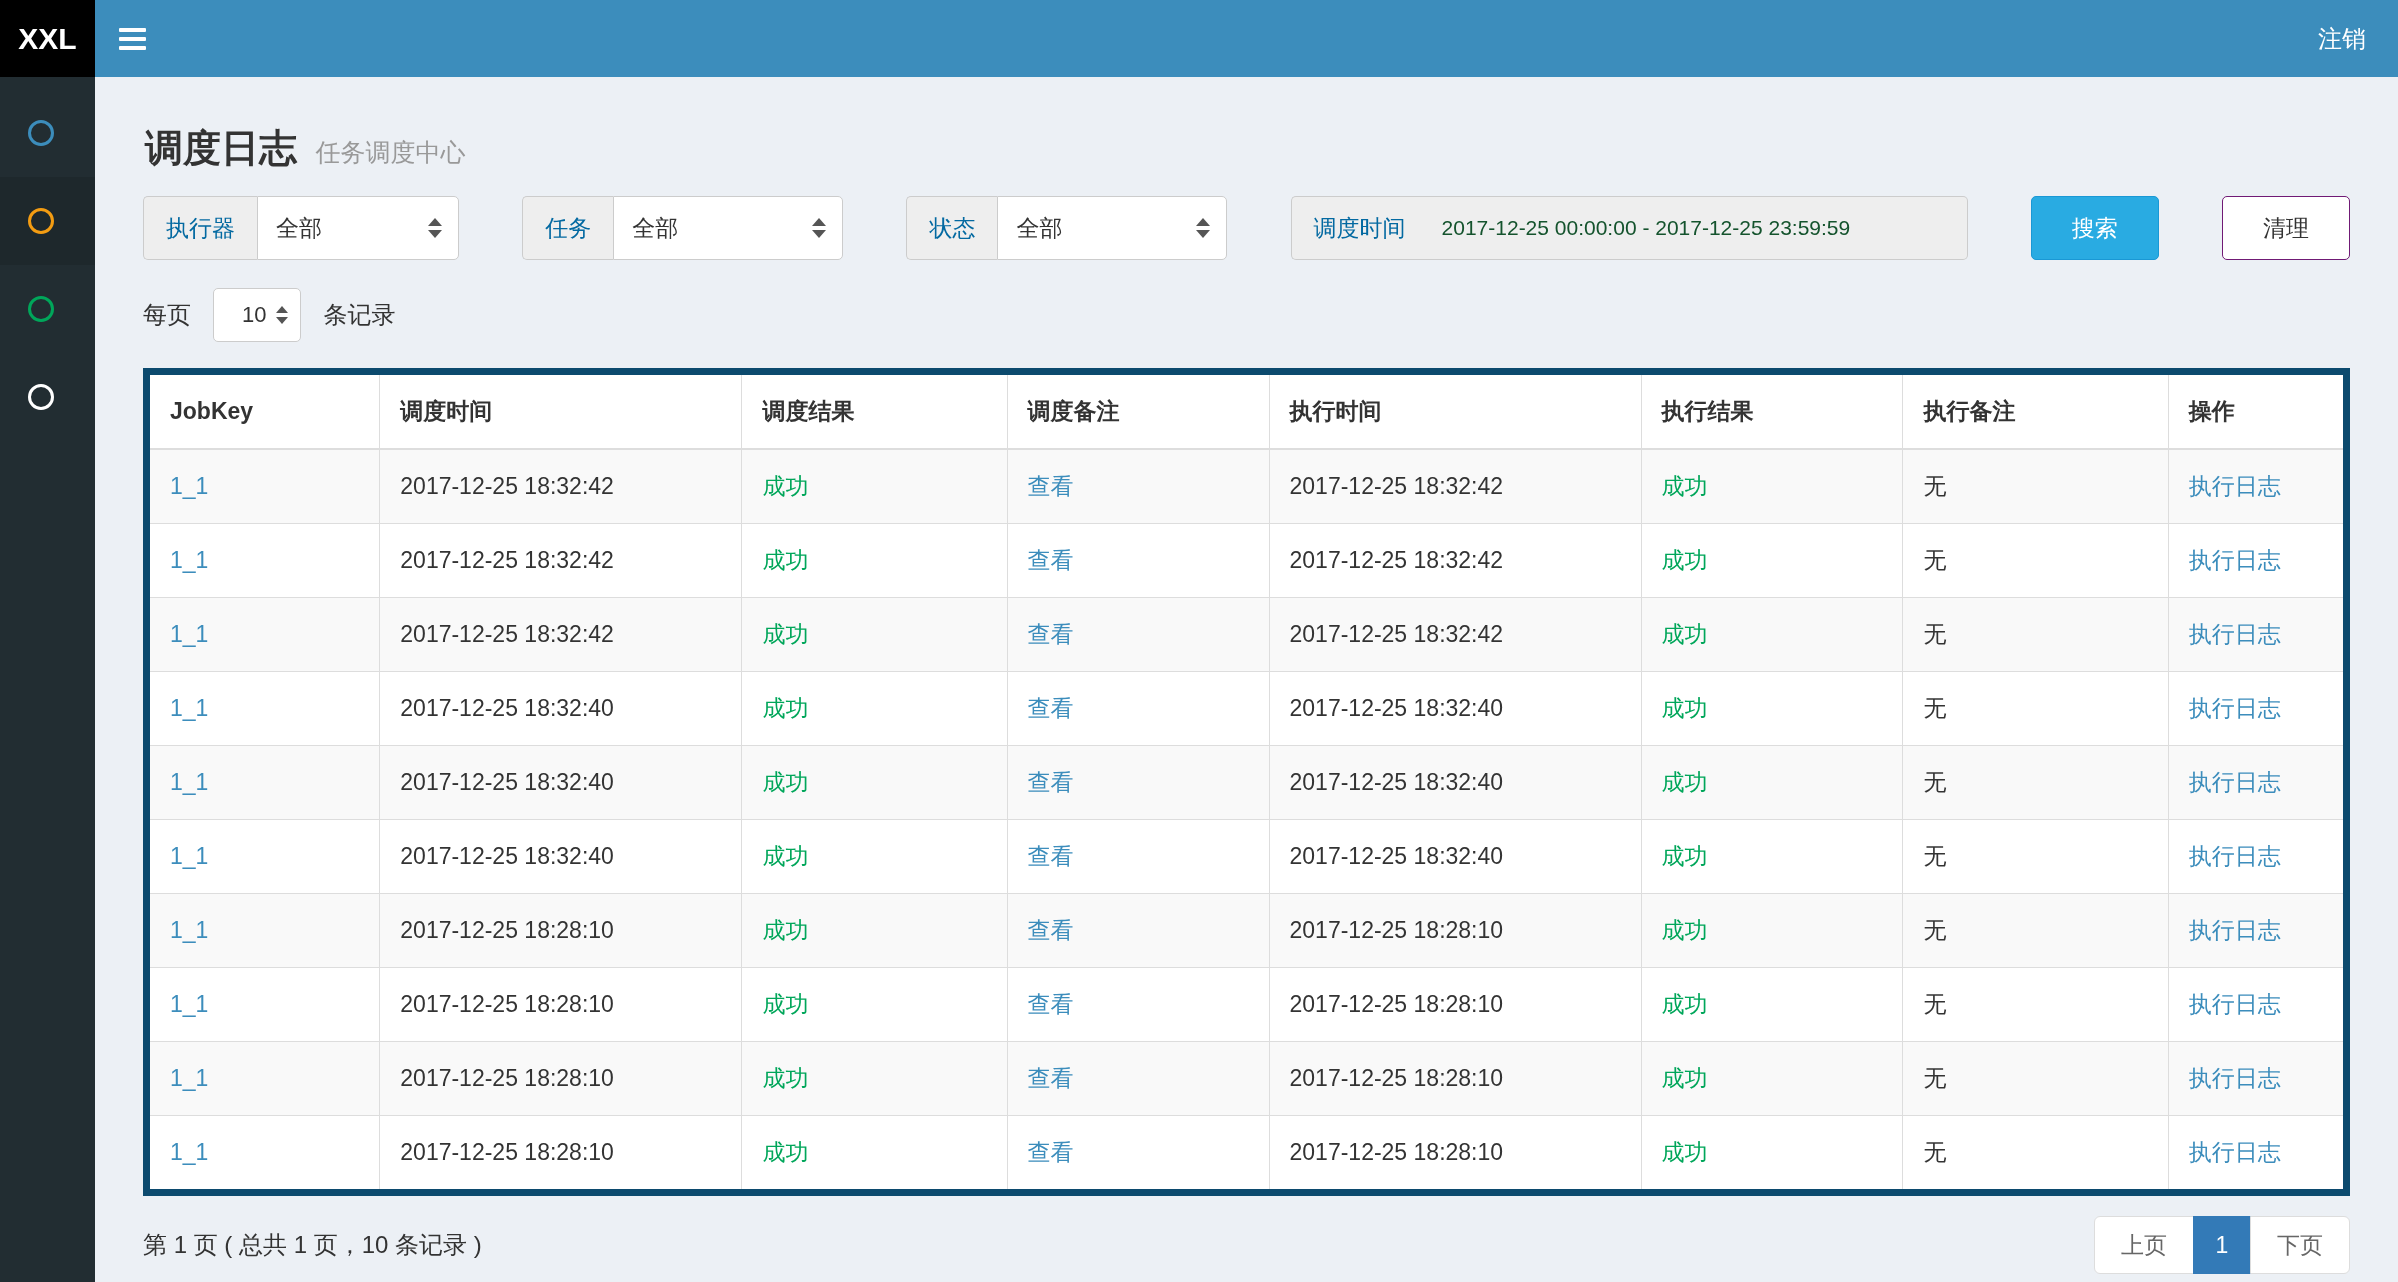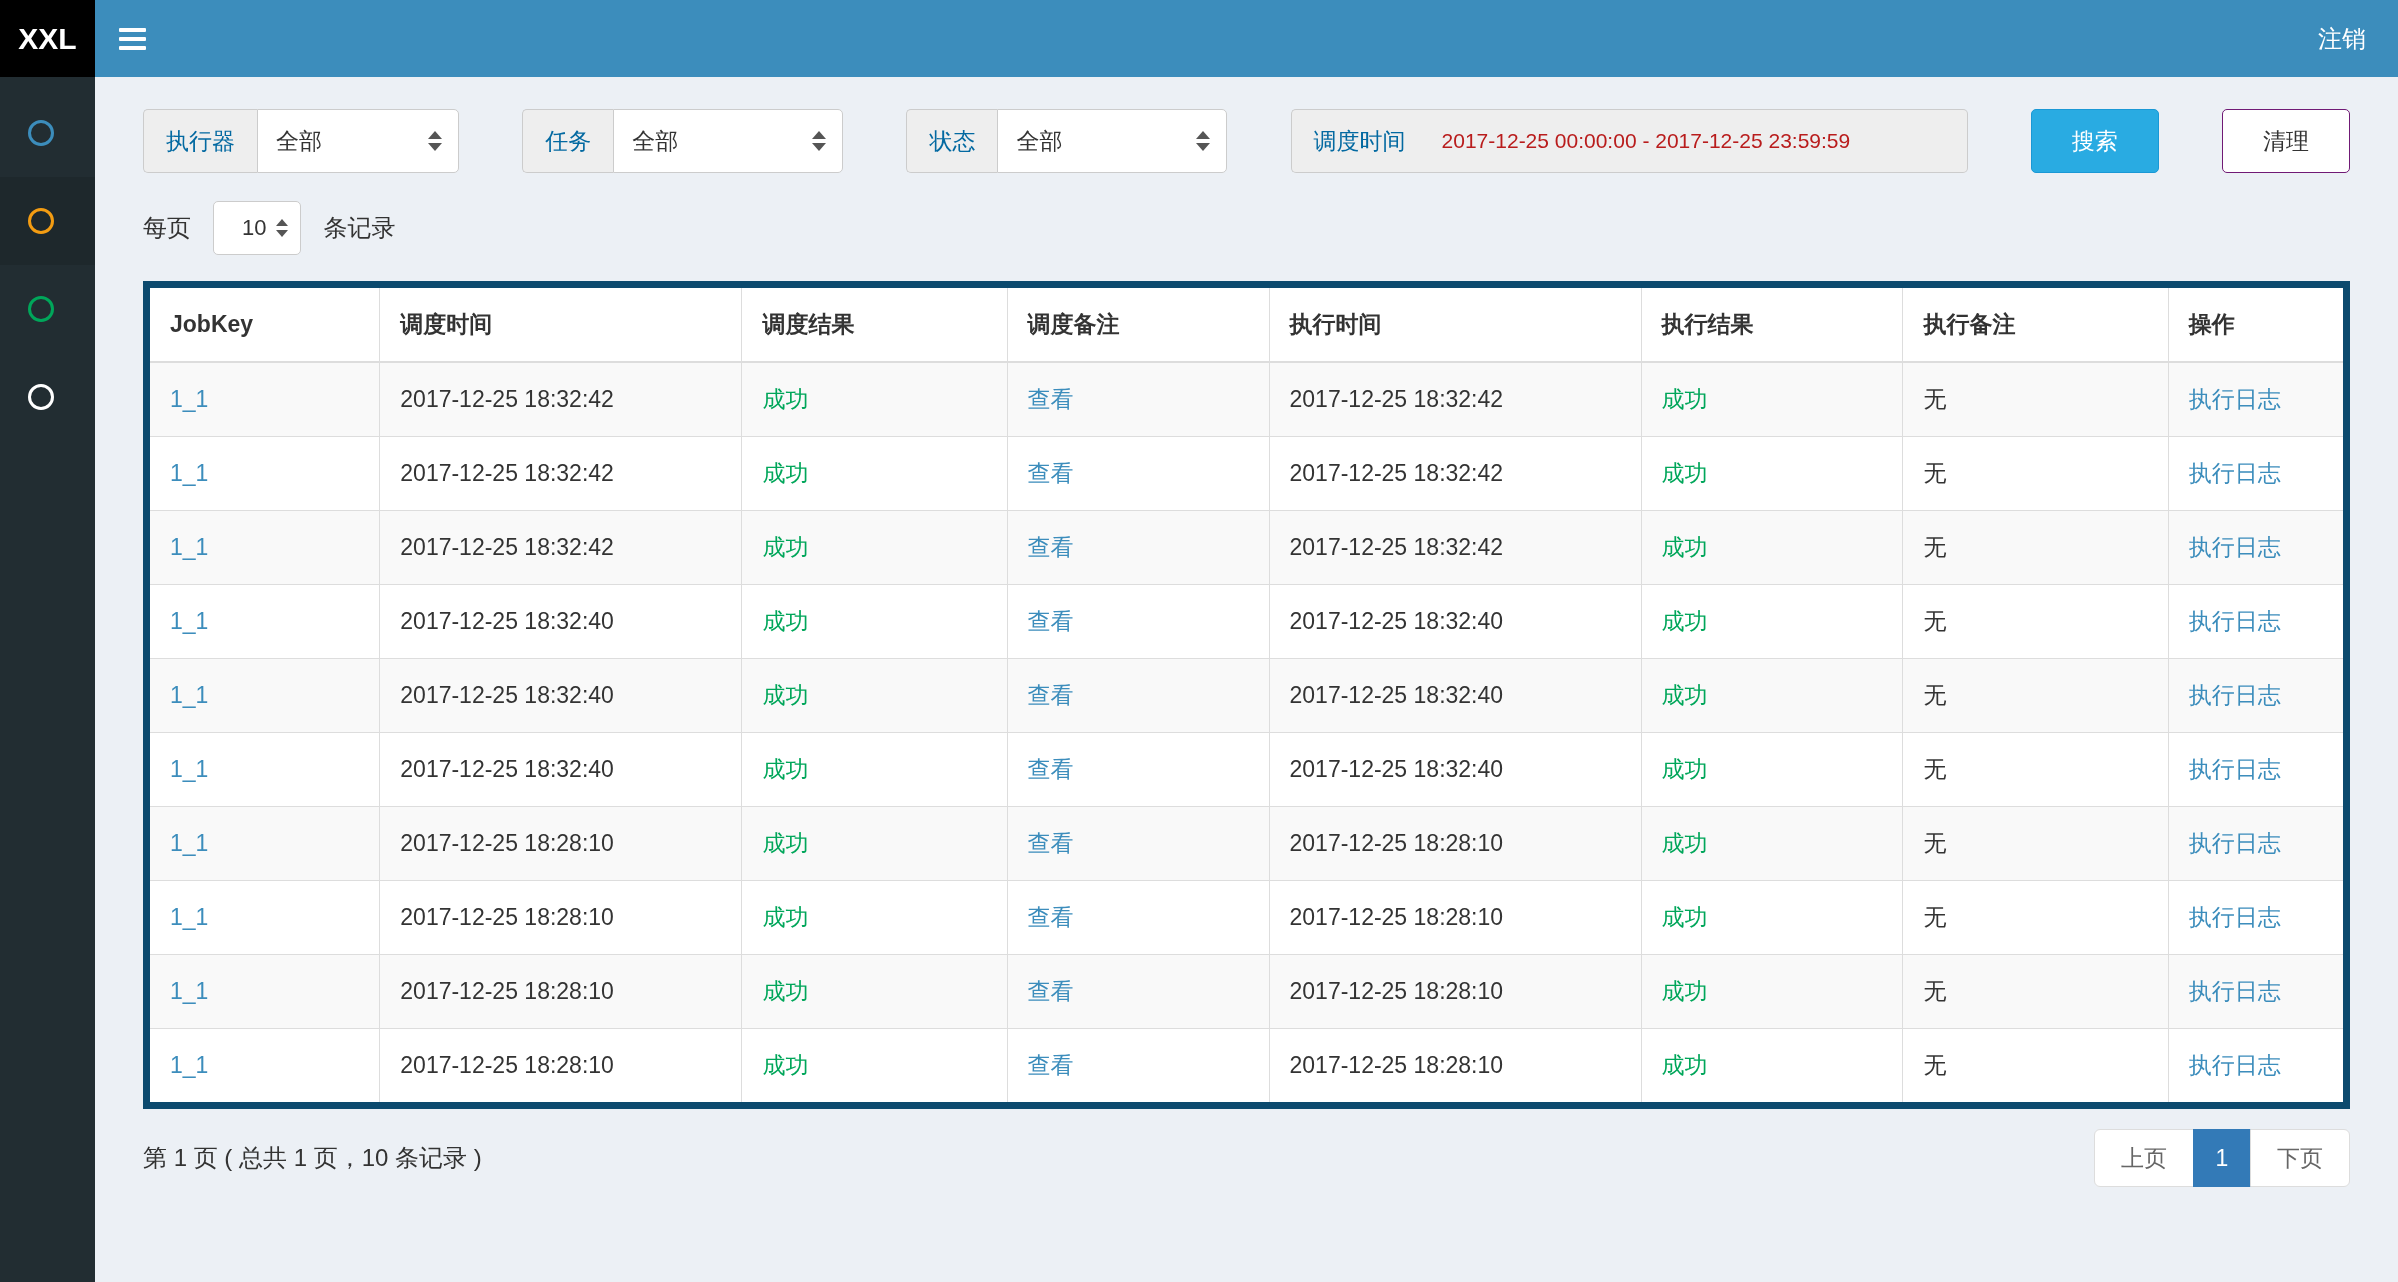--- a/index.html
+++ b/index.html
@@ -48,21 +48,21 @@
     background: #fff; border: 1px solid #ccc; border-radius: 0 5px 5px 0;
     font-size: 23px; color: #333; padding: 0 16px 0 18px; cursor: pointer;
   }
   .select-box.standalone { border-radius: 5px; }
   .select-arrows { display: flex; flex-direction: column; gap: 4px; margin-left: 14px; }
   .select-arrows i { display: block; width: 0; height: 0; }
   .select-arrows .up { border-left: 7px solid transparent; border-right: 7px solid transparent; border-bottom: 8px solid #555; }
   .select-arrows .down { border-left: 7px solid transparent; border-right: 7px solid transparent; border-top: 8px solid #555; }
   .time-input {
     width: 540px; height: 64px; border: 1px solid #ccc; border-left: none; border-radius: 0 5px 5px 0;
-    background: #eee; color: #b91c1c; font-size: 21px; padding: 0 14px;
+    background: #eee; color: #14532d; font-size: 21px; padding: 0 14px;
     font-family: "Liberation Sans", "DejaVu Sans", sans-serif; outline: none;
   }
   .btn { height: 64px; font-size: 23px; border-radius: 5px; cursor: pointer; font-family: inherit; }
   .btn-search { background: #29abe2; border: 1px solid #1a98d5; color: #fff; padding: 0 40px; }
   .btn-clear { background: #fff; border: 1px solid #701a75; color: #333; padding: 0 40px; }
 
   
   .perpage-row { display: flex; align-items: center; gap: 22px; margin-top: 28px; font-size: 24px; color: #333; }
   .perpage-row .select-box { height: 54px; font-size: 22px; padding: 0 12px 0 28px; }
   .perpage-row .select-arrows { margin-left: 10px; }
@@ -130,20 +130,24 @@
       <div class="side-item">
         <span class="circle-icon" style="border-color: rgb(0, 166, 90);"></span>
       </div>
       <div class="side-item">
         <span class="circle-icon" style="border-color: rgb(255, 255, 255);"></span>
       </div>
     </div>
 
   <div class="content">
 
+    <div class="page-header">
+      <h1>调度日志</h1>
+      <span class="subtitle">任务调度中心</span>
+    </div>
 
     <div class="filter-row">
 
       <div class="input-group">
         <span class="addon">执行器</span>
         <div class="select-box" style="width:202px">
           <span>全部</span>
           <span class="select-arrows">
               <i class="up"></i>
               <i class="down"></i>

